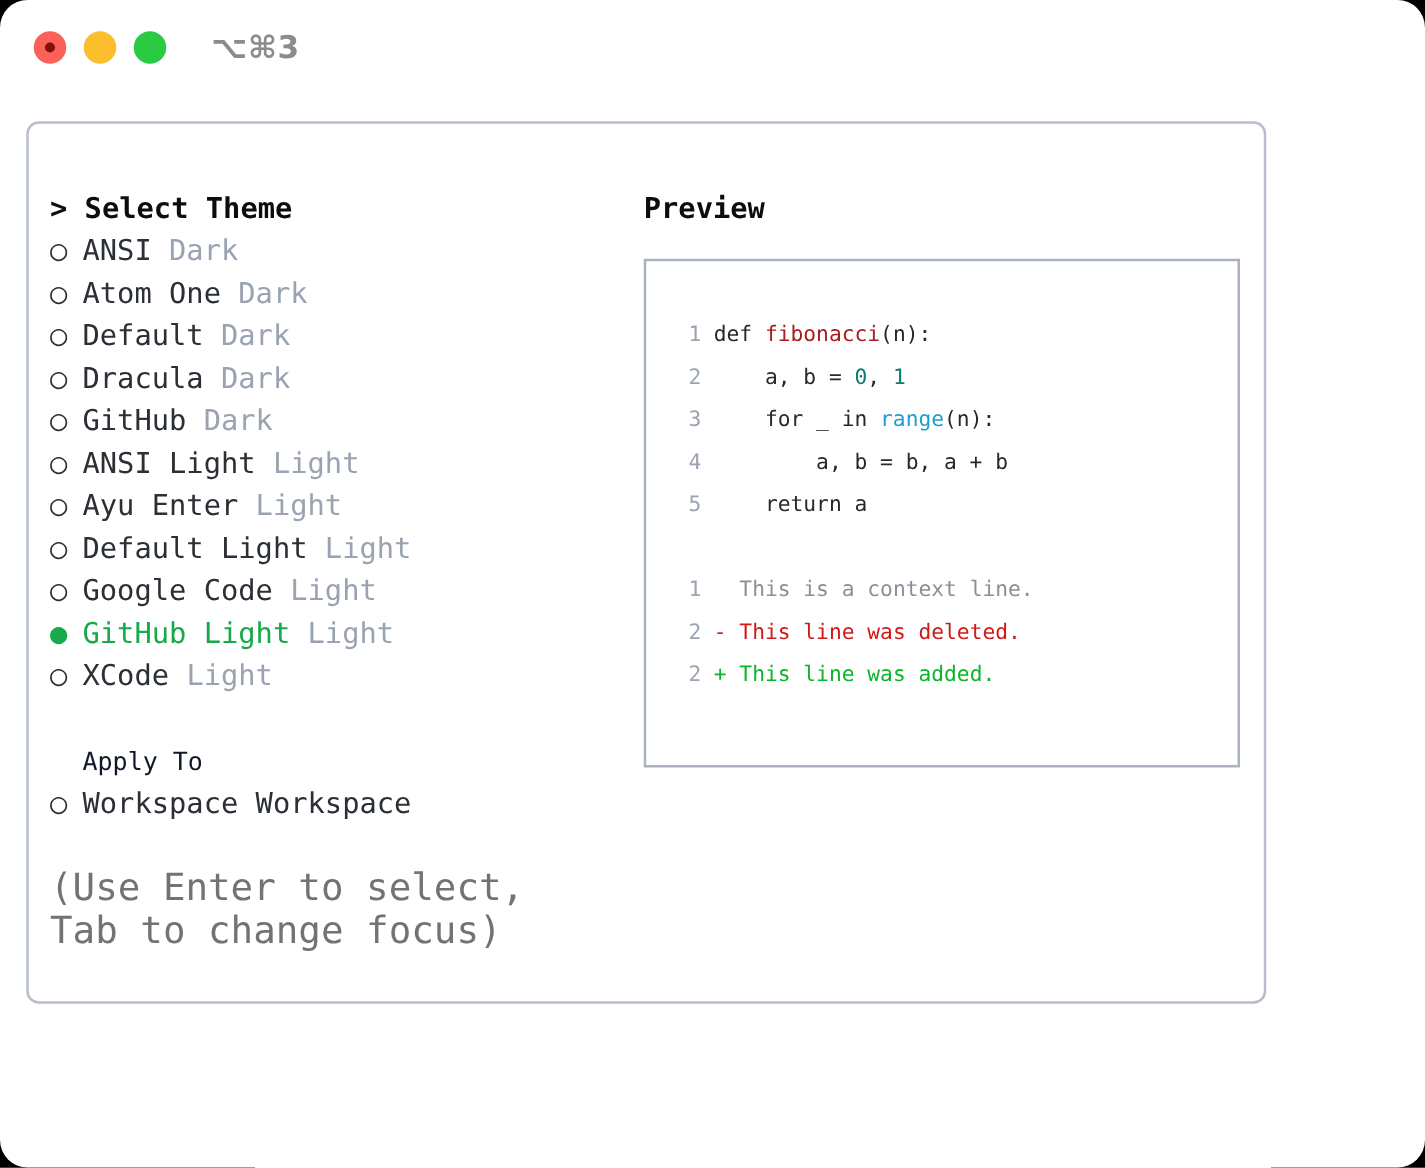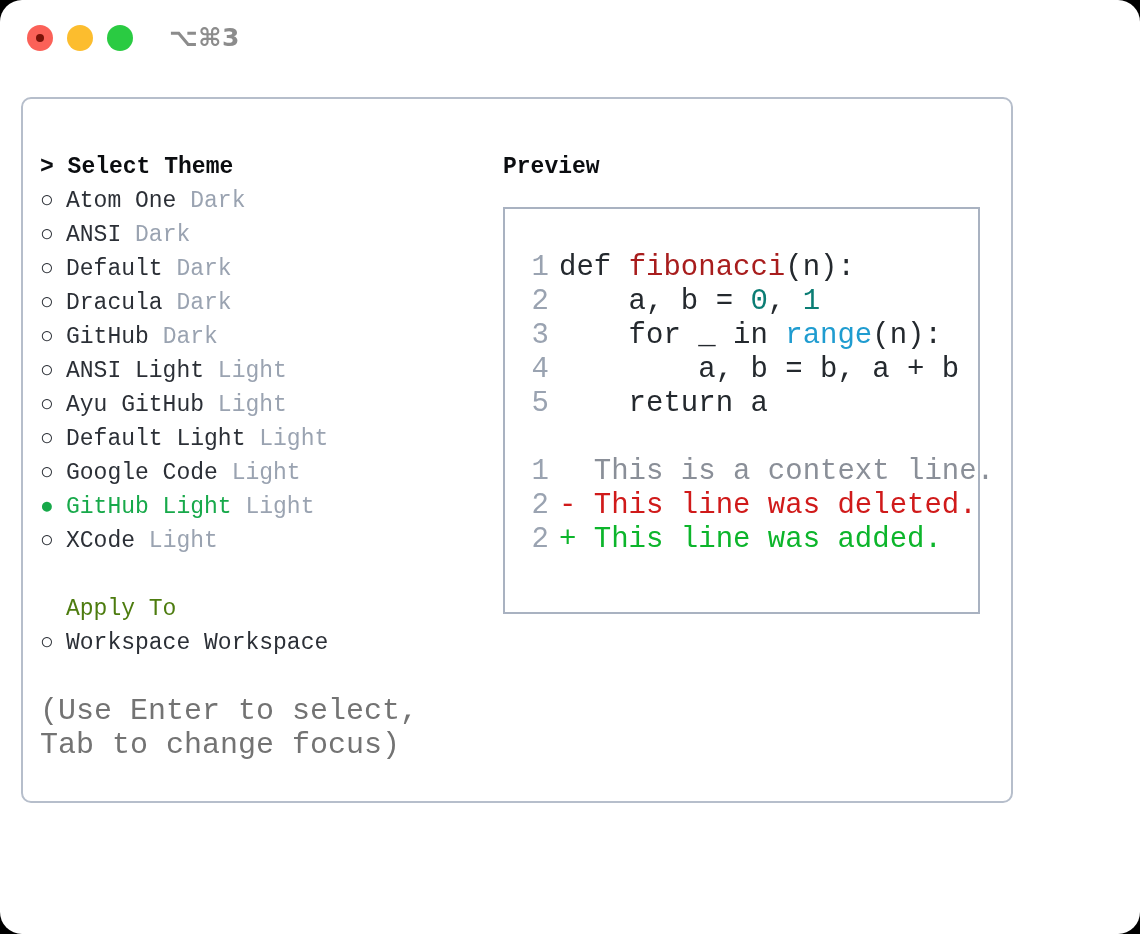--- a/index.html
+++ b/index.html
@@ -74,21 +74,20 @@
   #panel {
     position: absolute;
     left: 21px;
     top: 97px;
     width: 992px;
     height: 706px;
     border: 2px solid #B6BECB;
     border-radius: 10px;
     box-sizing: border-box;
     background: #ffffff;
-    font-family: Liberation Mono, monospace;
   }
 
   
   #left-col {
     position: absolute;
     left: 17px;
     top: 51px;
     width: 440px;
   }
 
@@ -112,24 +111,24 @@
     color: #2b2f36;
   }
   .theme-row.selected .marker,
   .apply-row.selected .marker { color: #17A94A; }
   .theme-row.selected .label,
   .apply-row.selected .label { color: #17A94A; }
   .kind { color: #9AA3B1; }
 
   #apply-block { margin-top: 34px; }
   #apply-heading {
-    font-size: 23px;
-    line-height: 34px;
-    white-space: pre;
-    color: #4d7c0f;
+    font-size: 20px;
+    line-height: 34px;
+    white-space: pre;
+    color: #0f172a;
     padding-left: 26px;
   }
   .apply-row {
     font-size: 23px;
     line-height: 34px;
     white-space: pre;
     color: #2b2f36;
   }
 
   #hint {
@@ -137,42 +136,42 @@
     font-size: 30px;
     line-height: 34px;
     color: #737373;
     width: 410px;
     white-space: pre-wrap;
   }
 
   
   #right-col {
     position: absolute;
-    left: 480px;
+    left: 492px;
     top: 51px;
     width: 490px;
   }
   #preview-heading {
     font-size: 23px;
     line-height: 34px;
     font-weight: 700;
     color: #0b0d10;
     white-space: pre;
   }
   #preview-box {
     margin-top: 23px;
     width: 477px;
     height: 407px;
     box-sizing: border-box;
     border: 2px solid #A9B2C1;
     background: #ffffff;
     padding: 42px 0 0 16px;
   }
   .code-line {
-    font-size: 29px;
+    font-size: 17px;
     line-height: 34px;
     white-space: pre;
     color: #24292e;
   }
   .lno {
     display: inline-block;
     width: 28px;
     text-align: right;
     color: #9AA3B1;
     margin-right: 10px;
@@ -199,27 +198,27 @@
       <span class="tl tl-green"></span>
     </div>
     <div id="shortcut">⌥⌘3</div>
   </div>
 
   <div id="panel">
 
     <div id="left-col">
       <div id="theme-heading">&gt; Select Theme</div>
       <div id="theme-list">
+          <div class="theme-row"><span class="marker">○</span><span class="label">ANSI</span><span> </span><span class="kind">Dark</span></div>
           <div class="theme-row"><span class="marker">○</span><span class="label">Atom One</span><span> </span><span class="kind">Dark</span></div>
-          <div class="theme-row"><span class="marker">○</span><span class="label">ANSI</span><span> </span><span class="kind">Dark</span></div>
           <div class="theme-row"><span class="marker">○</span><span class="label">Default</span><span> </span><span class="kind">Dark</span></div>
           <div class="theme-row"><span class="marker">○</span><span class="label">Dracula</span><span> </span><span class="kind">Dark</span></div>
           <div class="theme-row"><span class="marker">○</span><span class="label">GitHub</span><span> </span><span class="kind">Dark</span></div>
           <div class="theme-row"><span class="marker">○</span><span class="label">ANSI Light</span><span> </span><span class="kind">Light</span></div>
-          <div class="theme-row"><span class="marker">○</span><span class="label">Ayu GitHub</span><span> </span><span class="kind">Light</span></div>
+          <div class="theme-row"><span class="marker">○</span><span class="label">Ayu Enter</span><span> </span><span class="kind">Light</span></div>
           <div class="theme-row"><span class="marker">○</span><span class="label">Default Light</span><span> </span><span class="kind">Light</span></div>
           <div class="theme-row"><span class="marker">○</span><span class="label">Google Code</span><span> </span><span class="kind">Light</span></div>
           <div class="theme-row selected"><span class="marker">●</span><span class="label">GitHub Light</span><span> </span><span class="kind">Light</span></div>
           <div class="theme-row"><span class="marker">○</span><span class="label">XCode</span><span> </span><span class="kind">Light</span></div>
         </div>
 
       <div id="apply-block">
         <div id="apply-heading">Apply To</div>
         <div id="apply-list">
             <div class="apply-row"><span class="marker">○</span><span class="label">Workspace Workspace</span></div>

